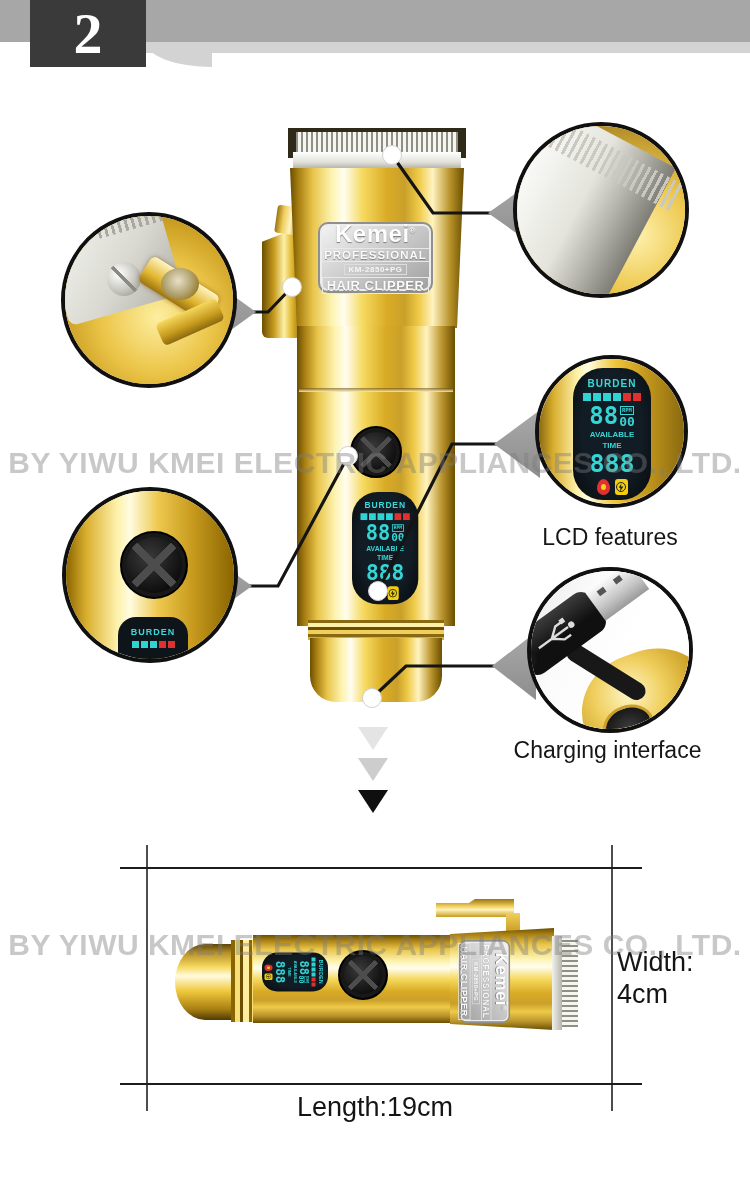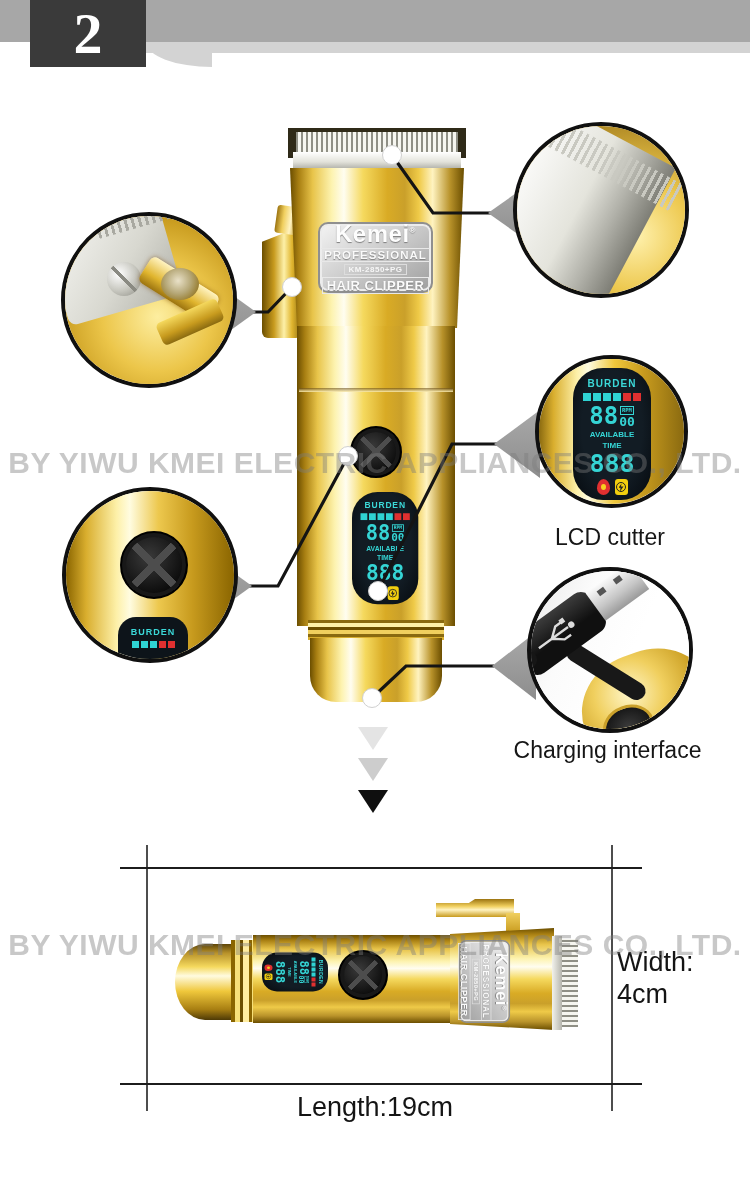--- a/index.html
+++ b/index.html
@@ -244,21 +244,21 @@
       </div>
       <div class="lcd-avail">AVAILABLE</div>
       <div class="lcd-avail">TIME</div>
       <div class="lcd-time">888</div>
       <div class="lcd-icons">
         <span class="ic-red"></span>
         <span class="ic-yellow"></span>
       </div>
     </div>
   </div>
-  <div class="callout-label" style="left:530px;top:524px;width:160px;">LCD cutter</div>
+  <div class="callout-label" style="left:530px;top:524px;width:160px;">LCD features</div>
 
   <div class="circle" style="left:62px;top:487px;width:176px;height:176px;">
     <div class="abs" style="inset:0;background:linear-gradient(90deg,#8a6500 0%,#d9ae2e 12%,#fdf0a8 30%,#fffce0 38%,#edc84e 55%,#c89b1e 75%,#8a6500 100%);"></div>
     <div class="abs knob" style="left:54px;top:40px;width:64px;height:64px;"></div>
     <div class="abs" style="left:52px;top:126px;width:70px;height:60px;border-radius:18px 18px 0 0;
          background:#0d141a;display:flex;flex-direction:column;align-items:center;padding-top:10px;box-sizing:border-box;">
       <div class="lcd-burden" style="font-size:9px;">BURDEN</div>
       <div class="lcd-segs" style="gap:2px;margin-top:4px;">
         <span class="seg seg-c" style="width:7px;height:7px;"></span>
           <span class="seg seg-c" style="width:7px;height:7px;"></span>

